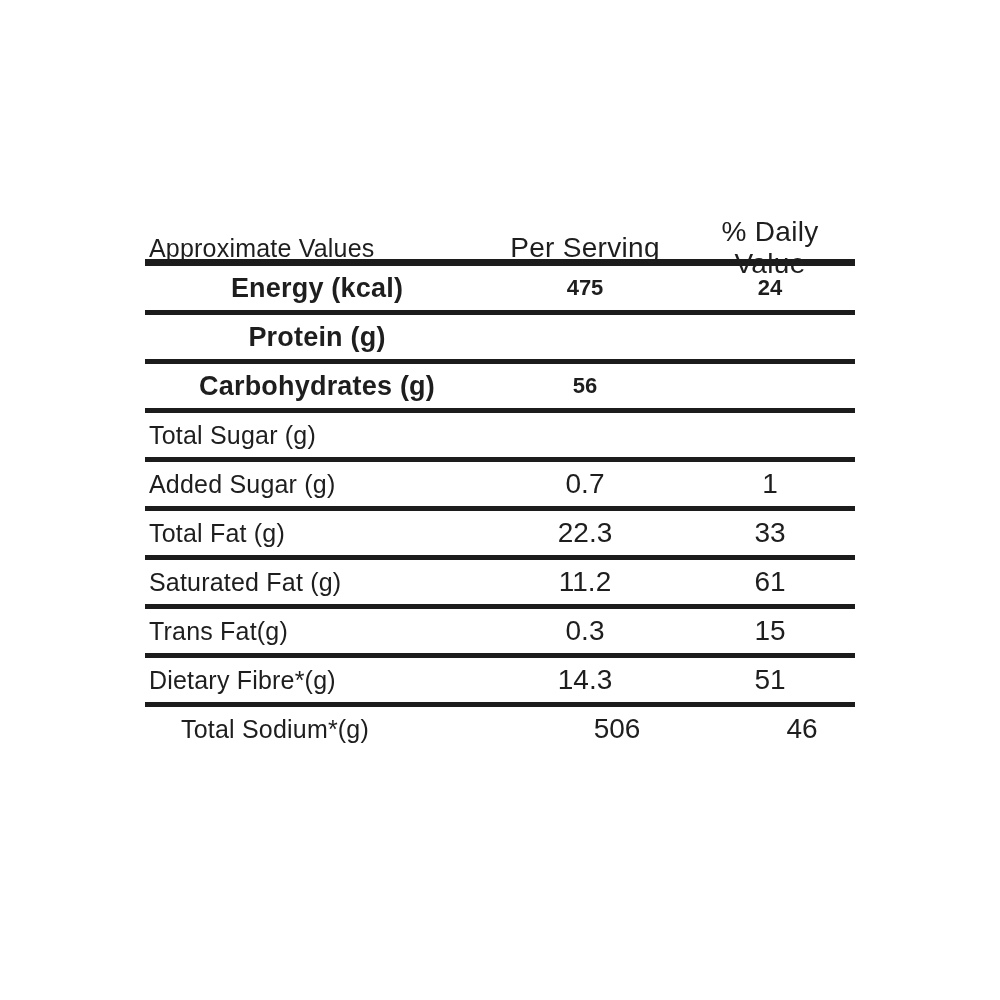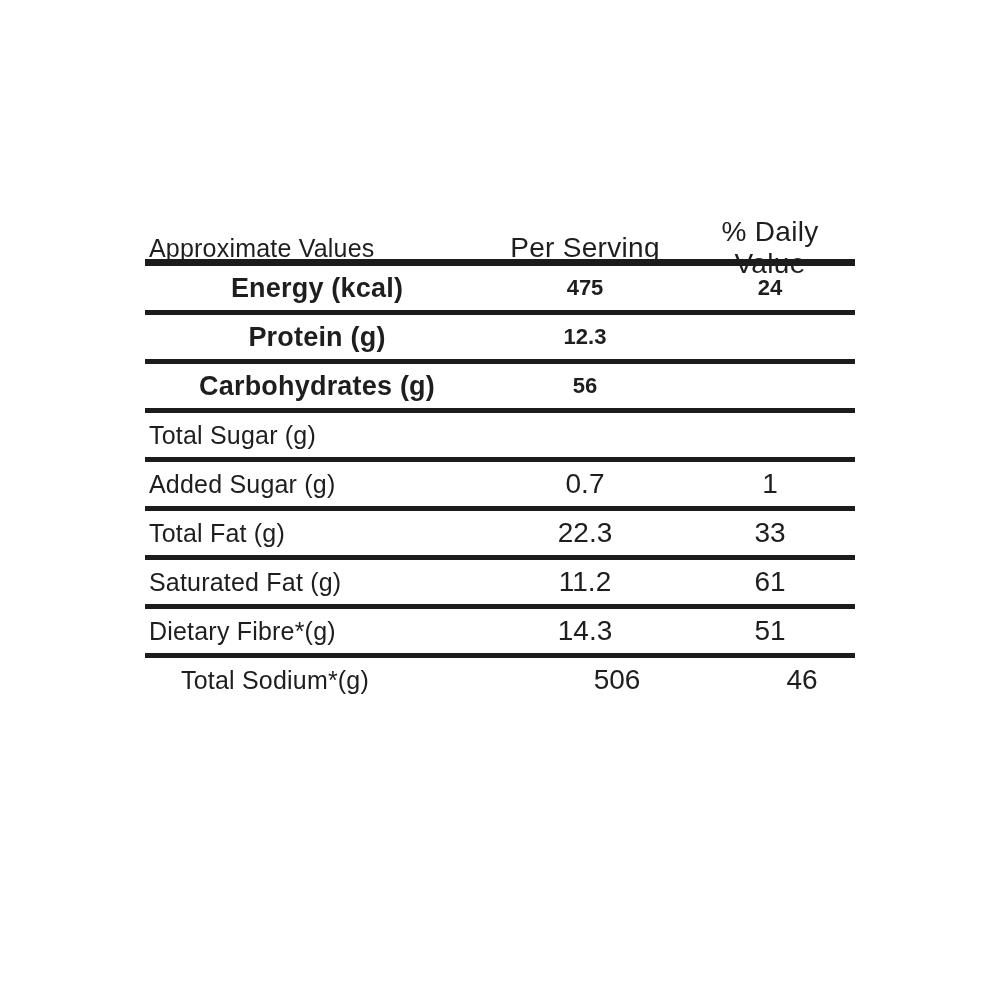--- a/index.html
+++ b/index.html
@@ -80,21 +80,20 @@
     </div>
     <div id="rows-container">
   <div class="row data-row bold">
     <div class="cell label">Energy (kcal)</div>
     <div class="cell per-serving">475</div>
     <div class="cell daily-value">24</div>
   </div>
 
   <div class="row data-row bold">
     <div class="cell label">Protein (g)</div>
-    <div class="cell per-serving">12.3</div>
     <div class="cell daily-value"></div>
   </div>
 
   <div class="row data-row bold">
     <div class="cell label">Carbohydrates (g)</div>
     <div class="cell per-serving">56</div>
     <div class="cell daily-value"></div>
   </div>
 
   <div class="row data-row">
@@ -113,20 +112,25 @@
     <div class="cell per-serving">22.3</div>
     <div class="cell daily-value">33</div>
   </div>
 
   <div class="row data-row">
     <div class="cell label">Saturated Fat (g)</div>
     <div class="cell per-serving">11.2</div>
     <div class="cell daily-value">61</div>
   </div>
 
+  <div class="row data-row">
+    <div class="cell label">Trans Fat(g)</div>
+    <div class="cell per-serving">0.3</div>
+    <div class="cell daily-value">15</div>
+  </div>
 
   <div class="row data-row">
     <div class="cell label">Dietary Fibre*(g)</div>
     <div class="cell per-serving">14.3</div>
     <div class="cell daily-value">51</div>
   </div>
 
   <div class="row data-row">
     <div class="cell label">Total Sodium*(g)</div>
     <div class="cell per-serving">506</div>

